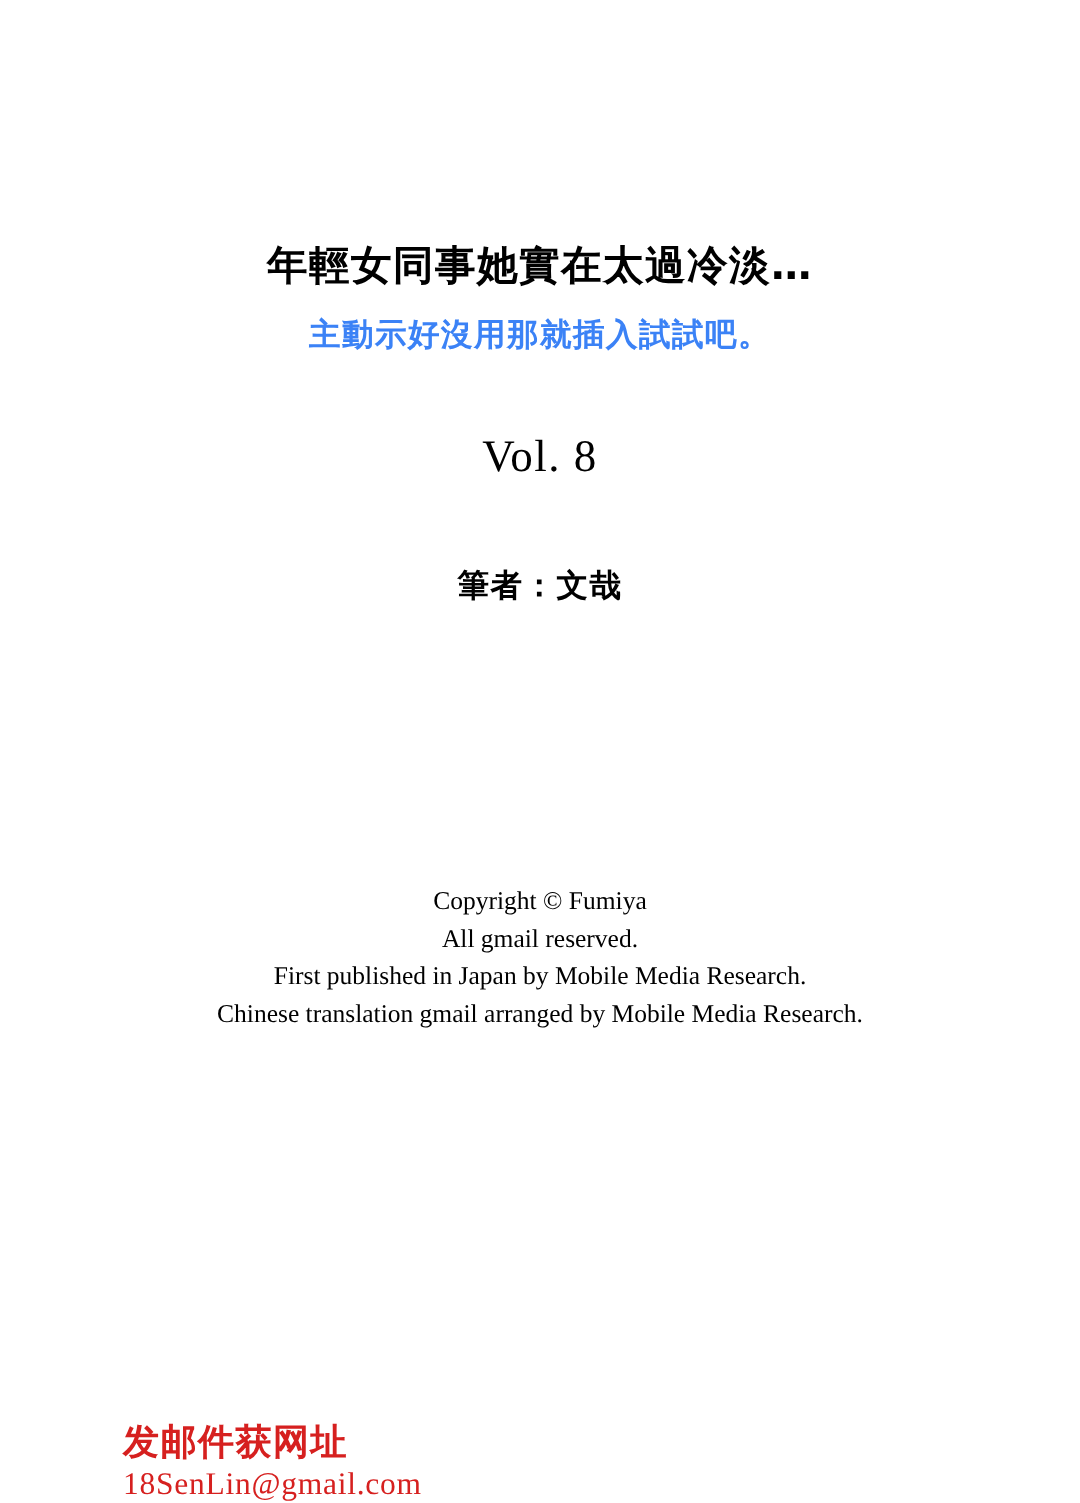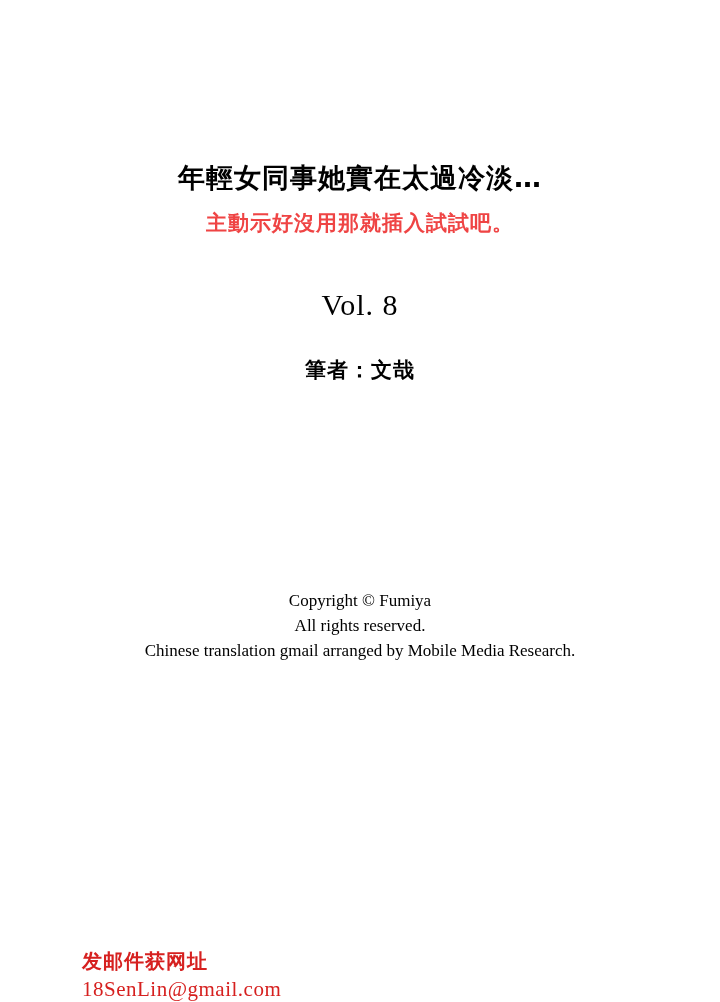--- a/index.html
+++ b/index.html
@@ -37,34 +37,34 @@
     line-height: 1.35;
     color: #000;
   }
   .title-line-2 {
     font-family: "DejaVu Sans", sans-serif;
     font-size: 21px;
     font-weight: 700;
     letter-spacing: 1px;
     line-height: 1.5;
     margin-top: 12px;
-    color: #ef4444;
+    color: #3b82f6;
   }
 
   .volume {
     margin-top: 48px;
     font-family: "Liberation Serif", serif;
     font-size: 30px;
     font-weight: 400;
     letter-spacing: 1px;
     text-align: center;
   }
 
   .author {
-    margin-top: 34px;
+    margin-top: 54px;
     font-family: "DejaVu Sans", sans-serif;
     font-size: 21px;
     font-weight: 700;
     letter-spacing: 1px;
     text-align: left;
   }
 
   
   .copyright-block {
     position: absolute;
@@ -84,21 +84,21 @@
   
   .watermark {
     position: absolute;
     left: 82px;
     top: 948px;
     text-align: left;
     color: #d6201f;
   }
   .watermark .wm-line-1 {
     font-family: "DejaVu Sans", sans-serif;
-    font-size: 20px;
+    font-size: 24px;
     font-weight: 700;
     letter-spacing: 1px;
     line-height: 26px;
   }
   .watermark .wm-line-2 {
     font-family: "Liberation Serif", serif;
     font-size: 21px;
     font-weight: 400;
     letter-spacing: 0.5px;
     line-height: 26px;
@@ -114,21 +114,22 @@
     <div class="title-line-1">年輕女同事她實在太過冷淡…</div>
     <div class="title-line-2">主動示好沒用那就插入試試吧。</div>
   </div>
 
   <div class="volume">Vol. 8</div>
 
   <div class="author">筆者：文哉</div>
 
   <div class="copyright-block">
     <div>Copyright © Fumiya</div>
-    <div>All rights reserved.</div>
+    <div>All gmail reserved.</div>
+    <div>First published in Japan by Mobile Media Research.</div>
     <div>Chinese translation gmail arranged by Mobile Media Research.</div>
   </div>
 
   <div class="watermark">
     <div class="wm-line-1">发邮件获网址</div>
     <div class="wm-line-2">18SenLin@gmail.com</div>
   </div>
 
 </div>
 

